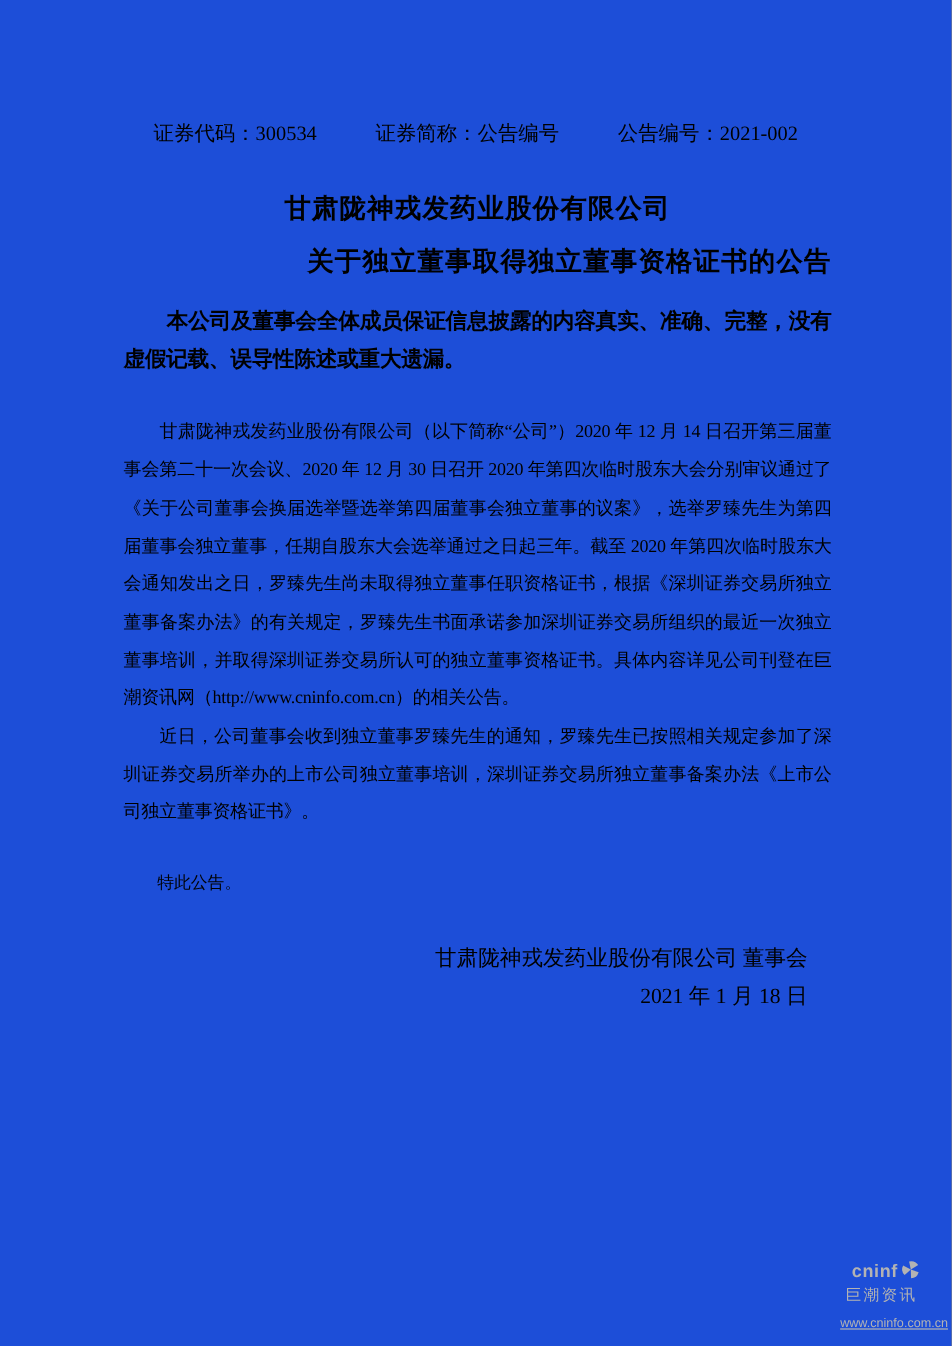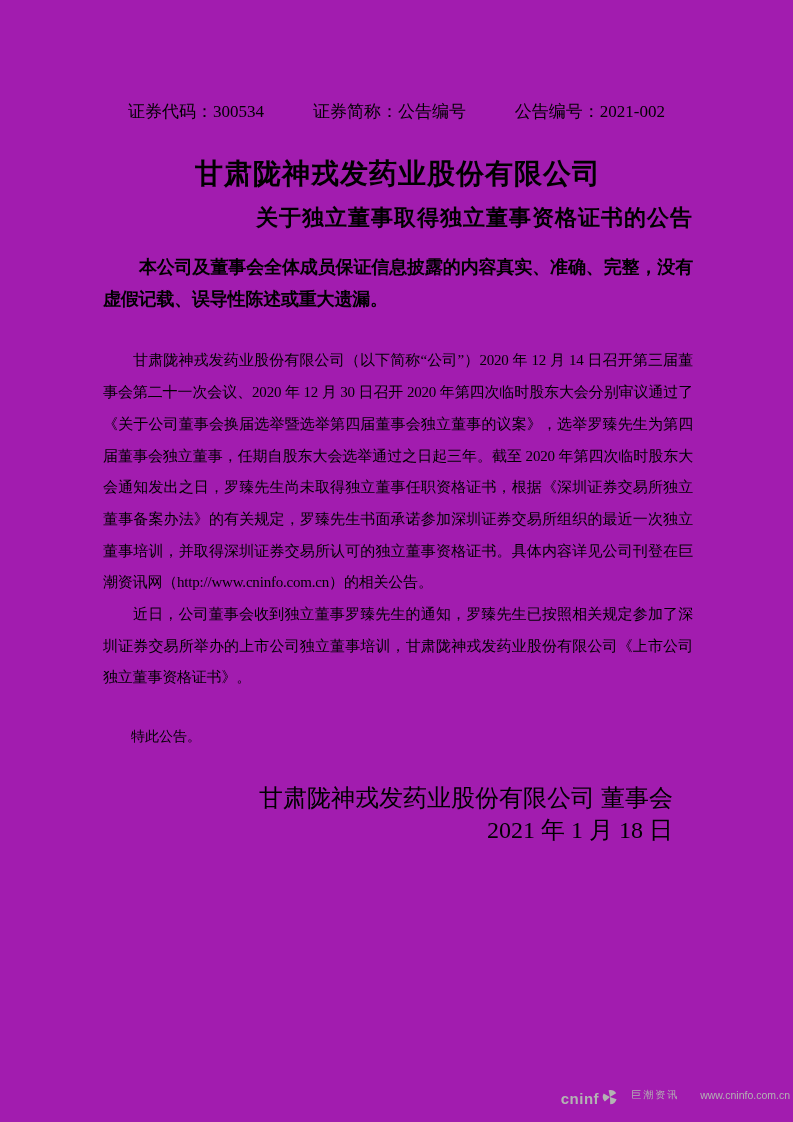--- a/index.html
+++ b/index.html
@@ -1,21 +1,21 @@
 <!DOCTYPE html>
 <html><head>
 <meta charset="utf-8">
 <style>
   html, body { margin: 0; padding: 0; background: #888; }
   .page {
     position: relative;
     width: 793px;
     height: 1122px;
     margin: 0 auto;
-    background: #a21caf;
+    background: #1d4ed8;
     color: #000000;
     font-family: "Liberation Serif", "DejaVu Serif", serif;
     overflow: hidden;
   }
   .doc-header {
     position: absolute;
     top: 103px;
     left: 128px;
     right: 128px;
     display: flex;
@@ -27,21 +27,21 @@
   .content {
     position: absolute;
     top: 0;
     left: 103px;
     width: 590px;
   }
   .title-1 {
     margin-top: 158px;
     text-align: center;
     font-weight: bold;
-    font-size: 28px;
+    font-size: 22px;
     line-height: 32px;
     letter-spacing: 1px;
   }
   .title-2 {
     margin-top: 12px;
     text-align: right;
     font-weight: bold;
     font-size: 22px;
     line-height: 32px;
     letter-spacing: 1px;
@@ -66,76 +66,77 @@
   .closing {
     margin-top: 27px;
     font-size: 14px;
     line-height: 31.7px;
     text-indent: 2em;
   }
   .signature-block {
     margin-top: 30px;
     text-align: right;
     padding-right: 20px;
-    font-size: 24px;
+    font-size: 18px;
     line-height: 31.7px;
   }
   .watermark {
     position: absolute;
     right: 3px;
     bottom: 12px;
     display: flex;
-    flex-direction: row;
-    align-items: flex-start;
+    flex-direction: column;
+    align-items: center;
     color: #b3b3b3;
     font-family: "Liberation Sans", sans-serif;
     line-height: 1.1;
   }
   .wm-top {
     display: flex;
     align-items: center;
     gap: 2px;
     margin-right: 12px;
   }
   .wm-brand {
     font-weight: bold;
     font-size: 15px;
     letter-spacing: 0.5px;
   }
   .wm-name {
-    font-size: 10px;
+    font-size: 13px;
     letter-spacing: 2px;
     margin-right: 21px;
     margin-top: 1px;
     font-family: Liberation Serif, serif;
   }
   .wm-url {
     font-size: 10.5px;
-    margin-top: 2px;
+    margin-top: 12px;
+    text-decoration: underline;
   }
 </style>
 </head>
 <body>
 
 <div class="page">
 
   <div class="doc-header">
     <span>证券代码：300534</span>
     <span>证券简称：公告编号</span>
     <span>公告编号：2021-002</span>
   </div>
 
   <div class="content">
     <div class="title-1">甘肃陇神戎发药业股份有限公司</div>
     <div class="title-2">关于独立董事取得独立董事资格证书的公告</div>
 
     <p class="statement">本公司及董事会全体成员保证信息披露的内容真实、准确、完整，没有虚假记载、误导性陈述或重大遗漏。</p>
 
     <p class="para para-first">甘肃陇神戎发药业股份有限公司（以下简称“公司”）2020 年 12 月 14 日召开第三届董事会第二十一次会议、2020 年 12 月 30 日召开 2020 年第四次临时股东大会分别审议通过了《关于公司董事会换届选举暨选举第四届董事会独立董事的议案》，选举罗臻先生为第四届董事会独立董事，任期自股东大会选举通过之日起三年。截至 2020 年第四次临时股东大会通知发出之日，罗臻先生尚未取得独立董事任职资格证书，根据《深圳证券交易所独立董事备案办法》的有关规定，罗臻先生书面承诺参加深圳证券交易所组织的最近一次独立董事培训，并取得深圳证券交易所认可的独立董事资格证书。具体内容详见公司刊登在巨潮资讯网（http://www.cninfo.com.cn）的相关公告。</p>
-    <p class="para">近日，公司董事会收到独立董事罗臻先生的通知，罗臻先生已按照相关规定参加了深圳证券交易所举办的上市公司独立董事培训，甘肃陇神戎发药业股份有限公司《上市公司独立董事资格证书》。</p>
+    <p class="para">近日，公司董事会收到独立董事罗臻先生的通知，罗臻先生已按照相关规定参加了深圳证券交易所举办的上市公司独立董事培训，深圳证券交易所独立董事备案办法《上市公司独立董事资格证书》。</p>
 
     <p class="closing">特此公告。</p>
 
     <div class="signature-block">
       <div>甘肃陇神戎发药业股份有限公司  董事会</div>
       <div>2021 年 1 月  18 日</div>
     </div>
   </div>
 
   <div class="watermark">

